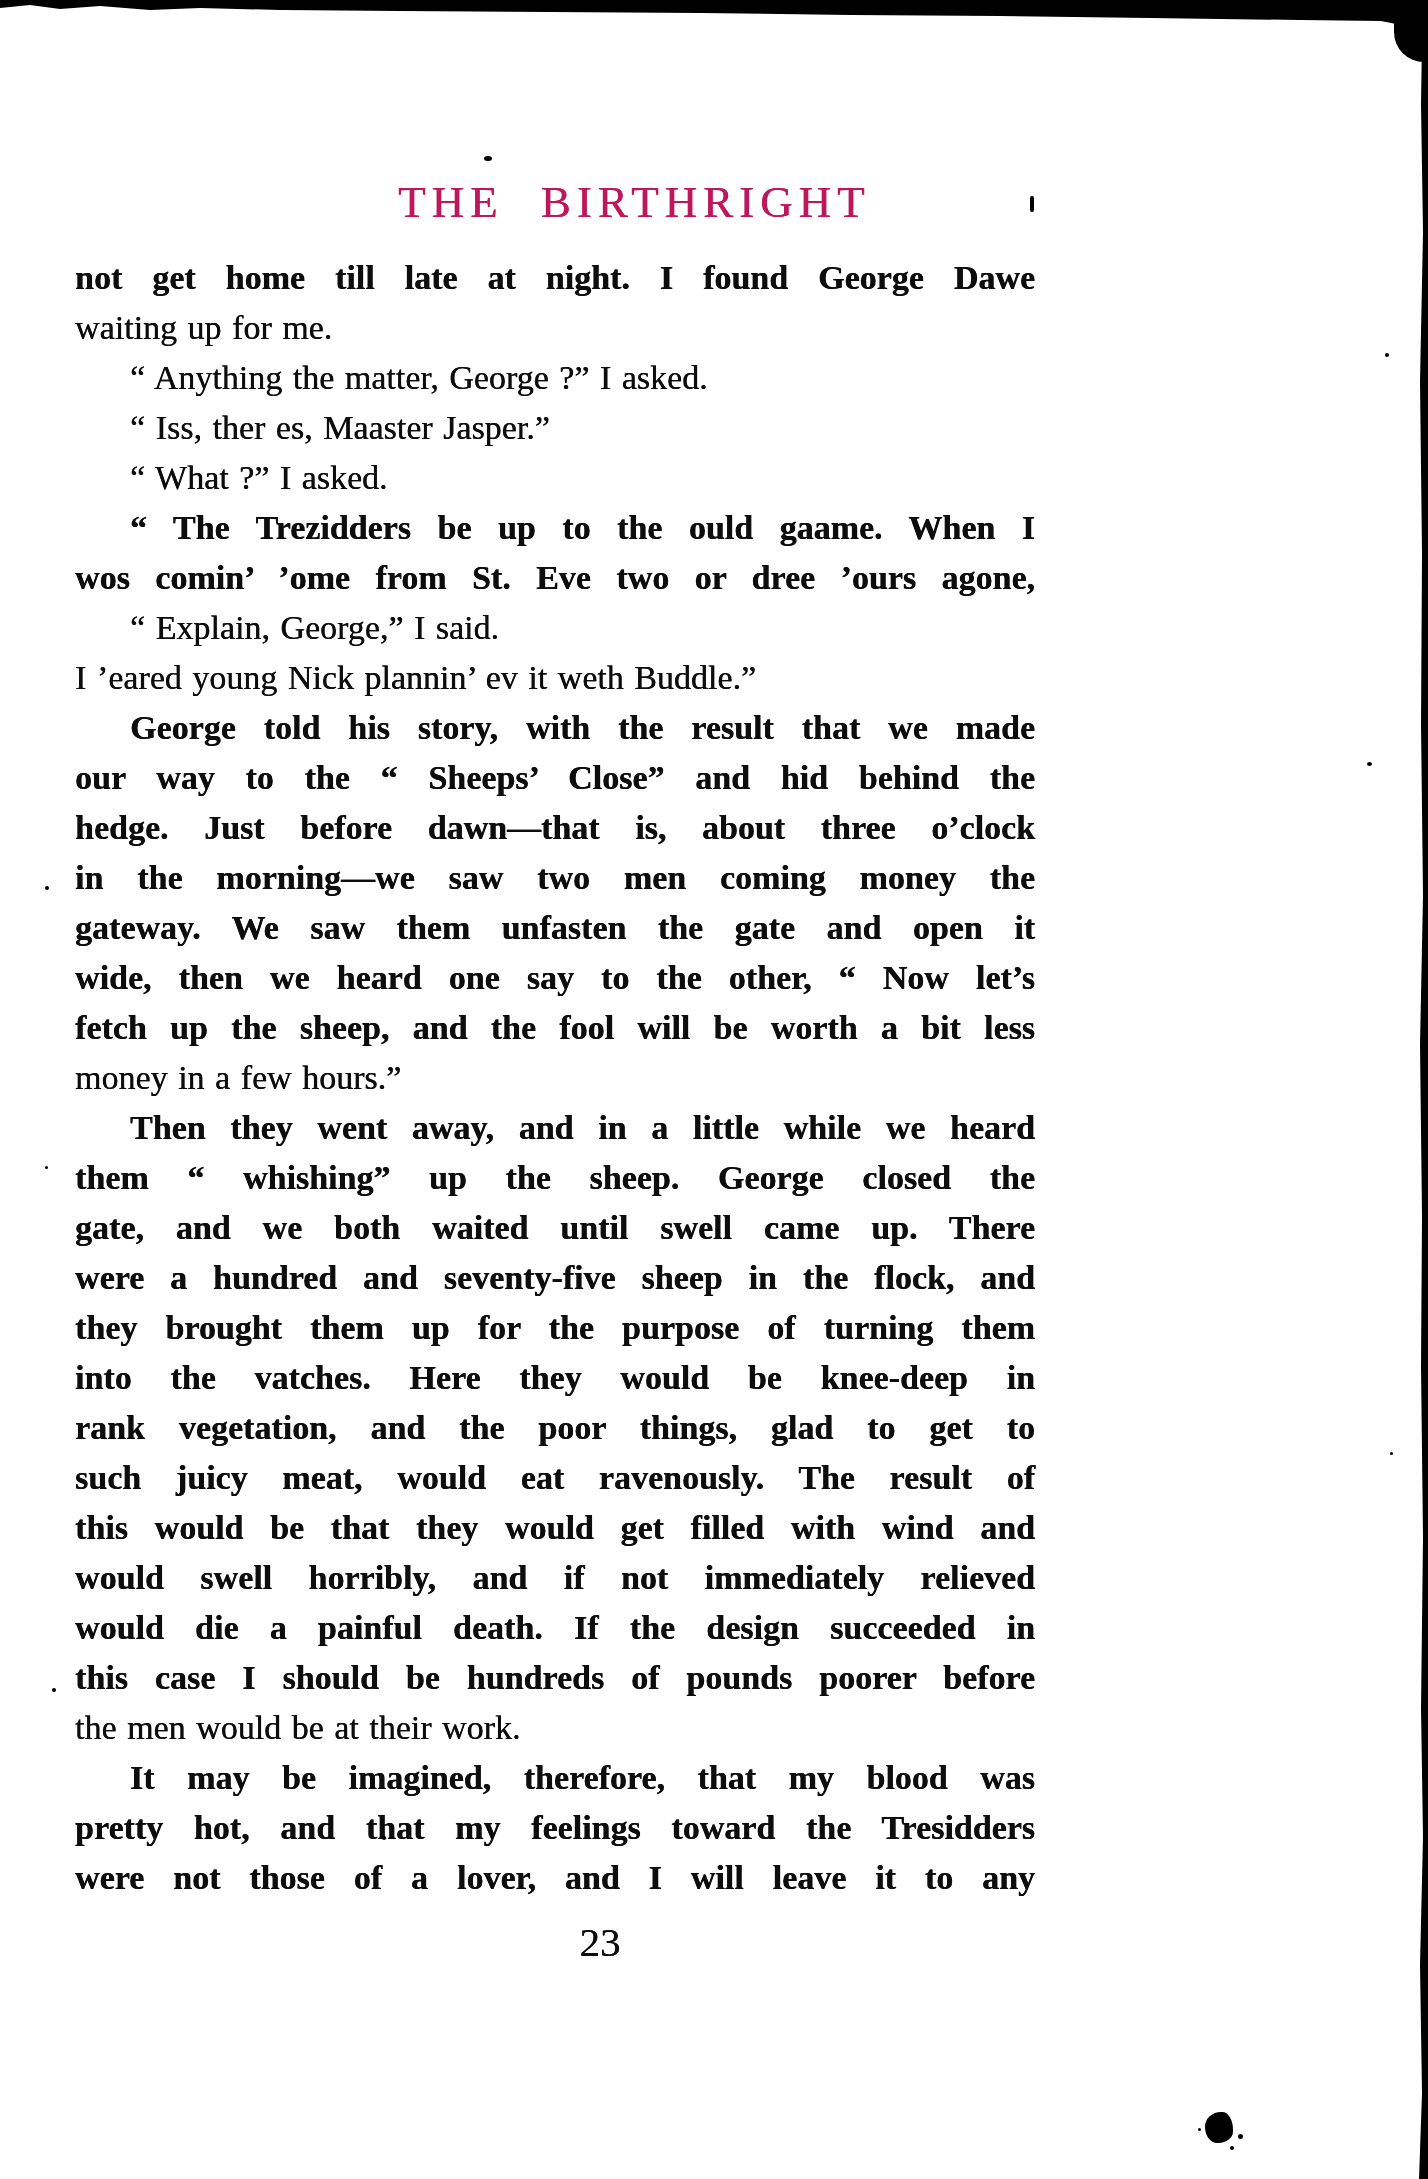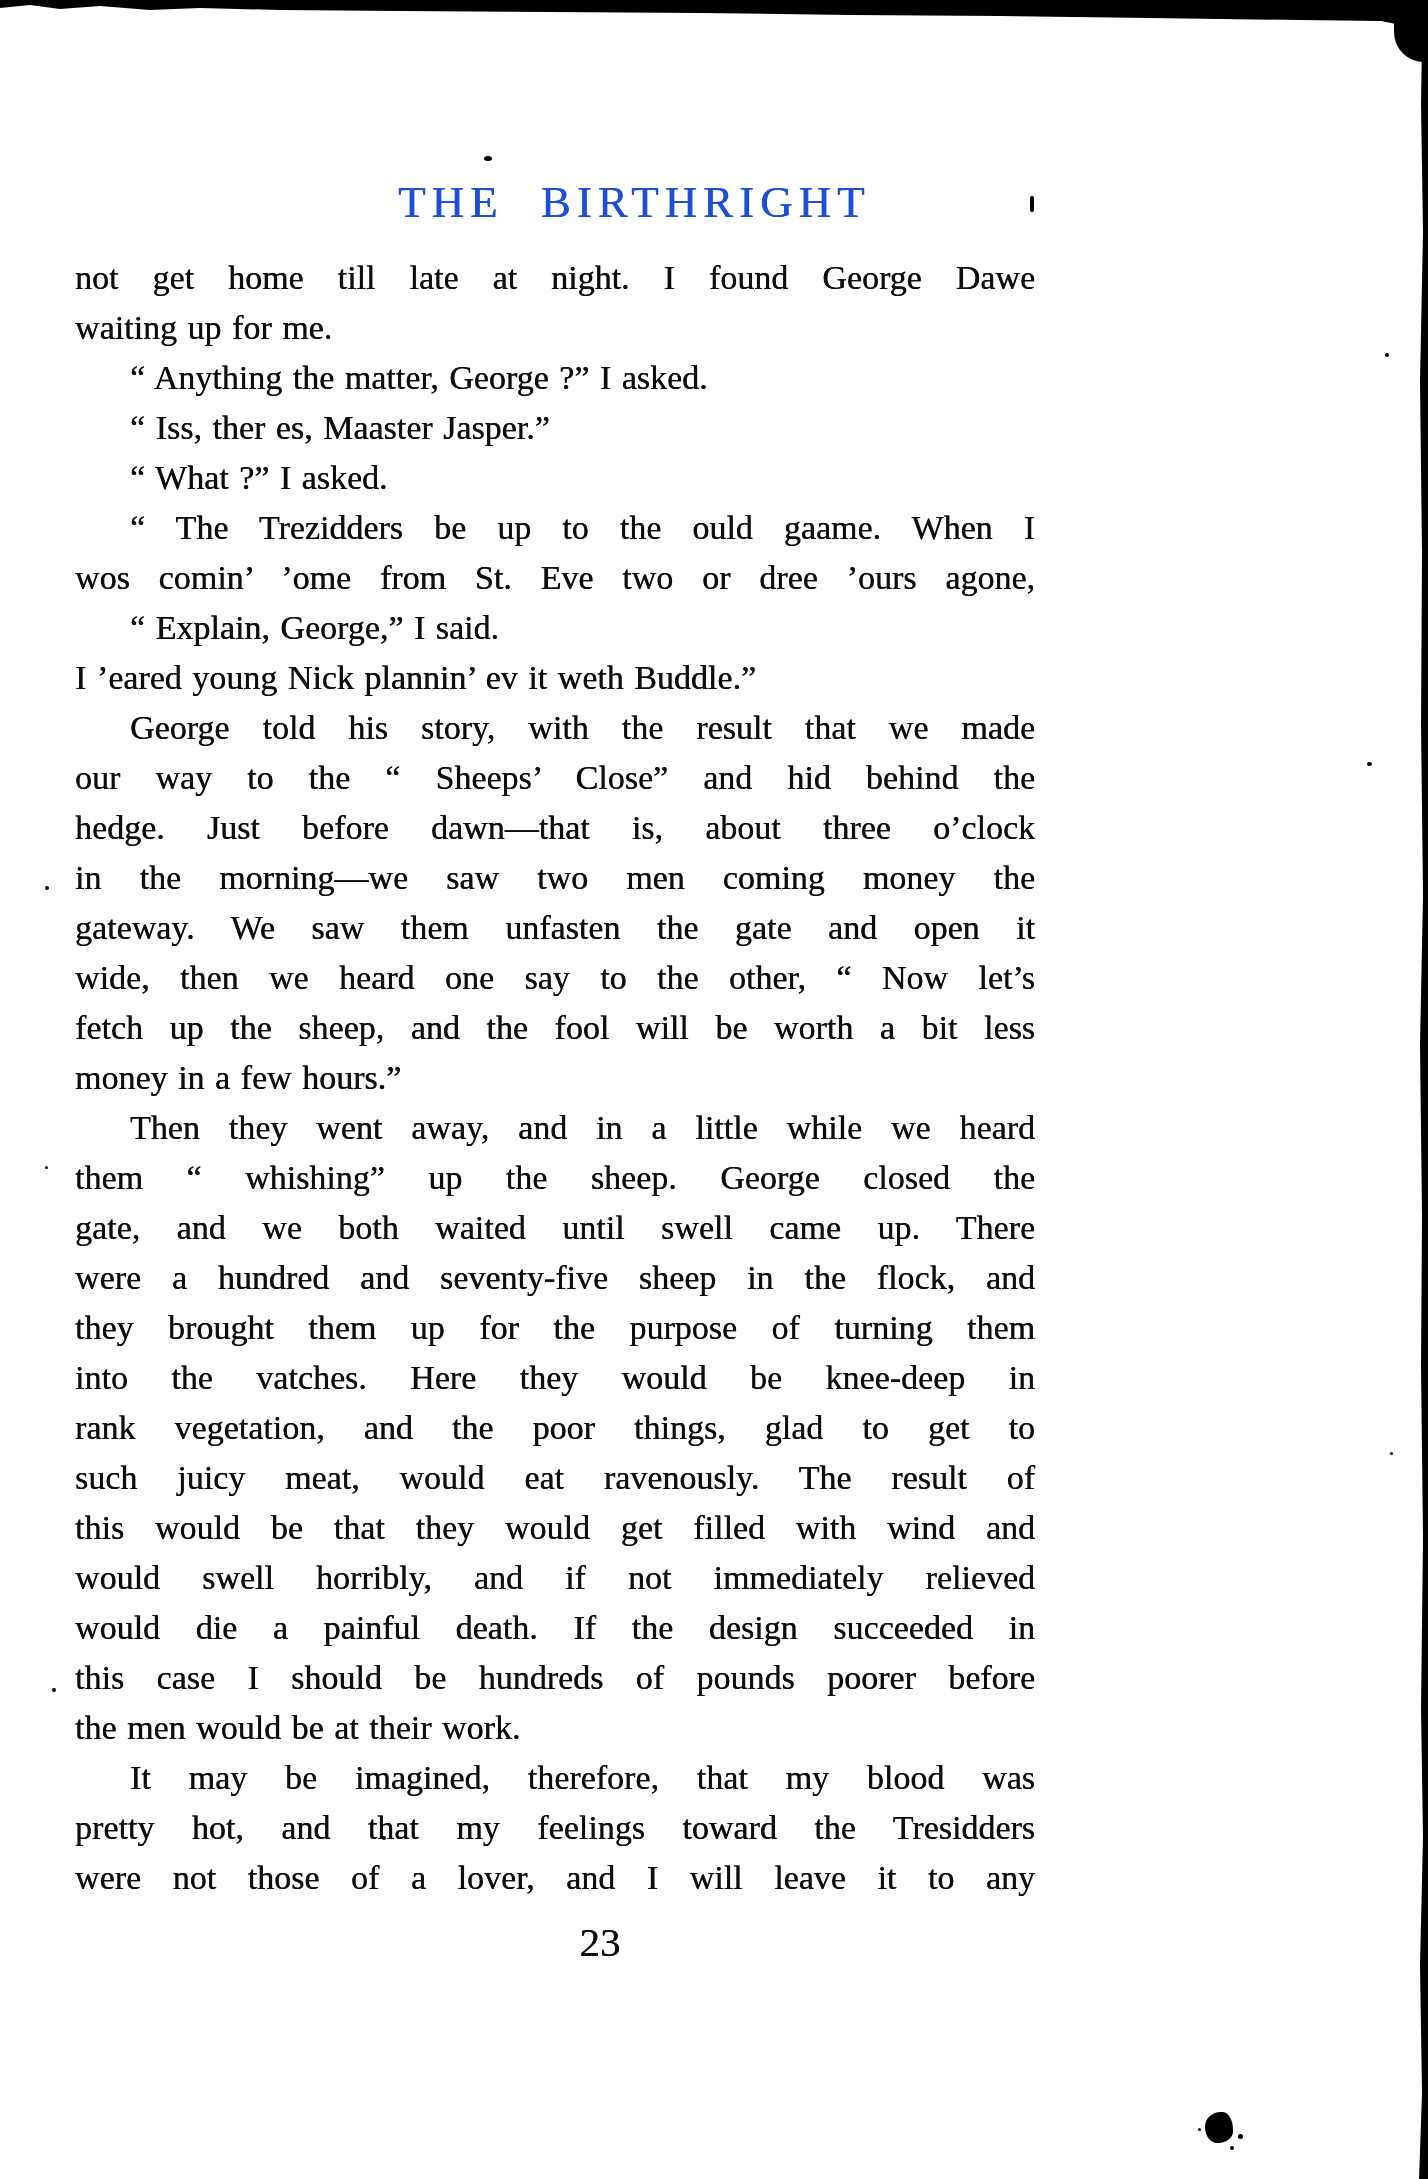--- a/index.html
+++ b/index.html
@@ -14,39 +14,40 @@
   .page { position: absolute; inset: 0; }
 
   
   .title {
     position: absolute;
     left: 398px; top: 176px;
     font-size: 45px;
     letter-spacing: 6px;
     word-spacing: 20px;
     white-space: nowrap;
-    color: #1d4ed8;
+    color: #be185d;
     text-shadow: 0.4px 0 0 currentColor;
   }
 
   
   .textblock {
     position: absolute;
     left: 75px; top: 253px;
     width: 960px;
     font-size: 34px;
     line-height: 50px;
     word-spacing: 2px;
     text-shadow: 0.35px 0 0 currentColor;
   }
   .line { white-space: nowrap; }
   .line.j {
     white-space: normal;
     text-align: justify;
     text-align-last: justify;
+    font-weight: bold;
   }
   .line.indent { padding-left: 55px; }
 
   
   .pagenum {
     position: absolute;
     left: 400px; top: 1918px; width: 400px;
     text-align: center;
     font-size: 41px;
     text-shadow: 0.35px 0 0 currentColor;

